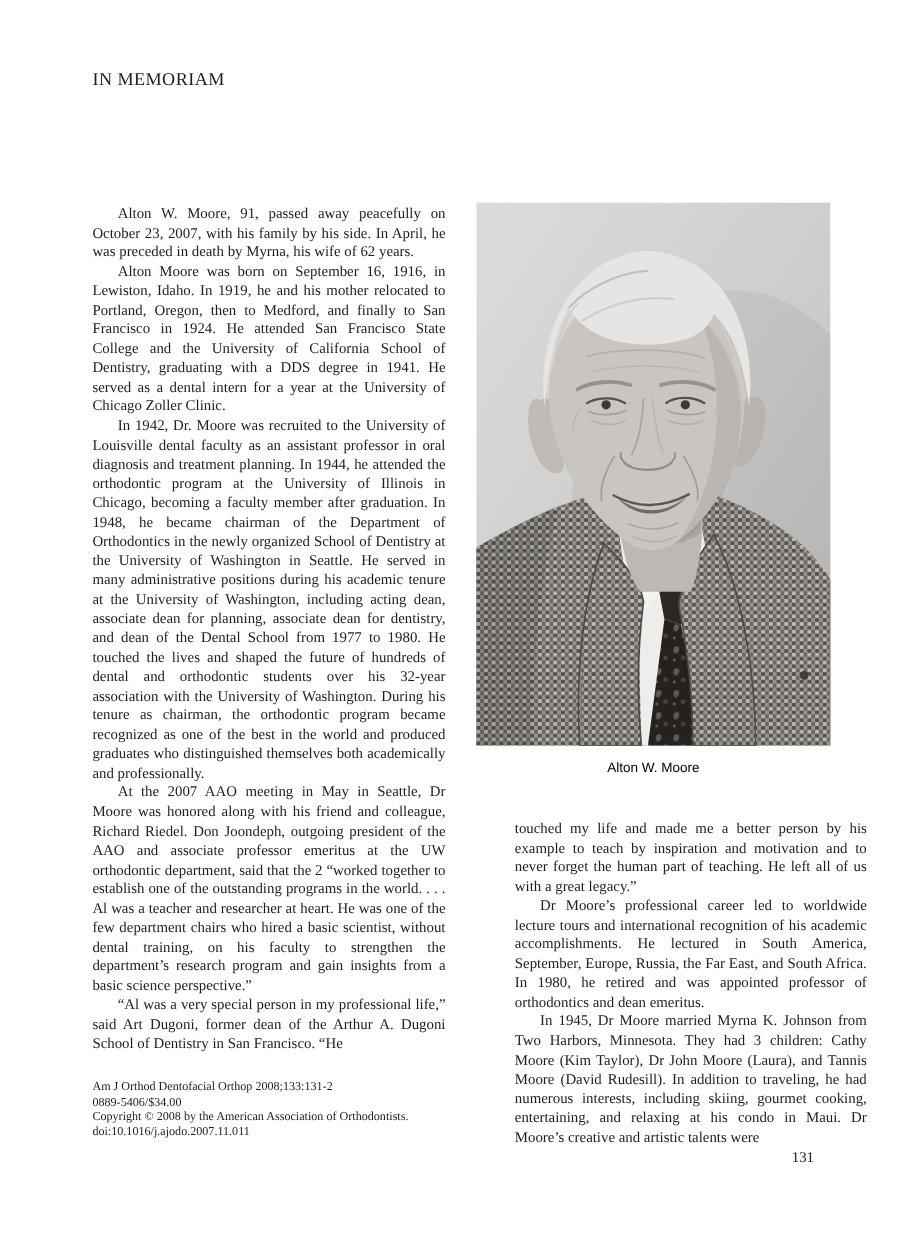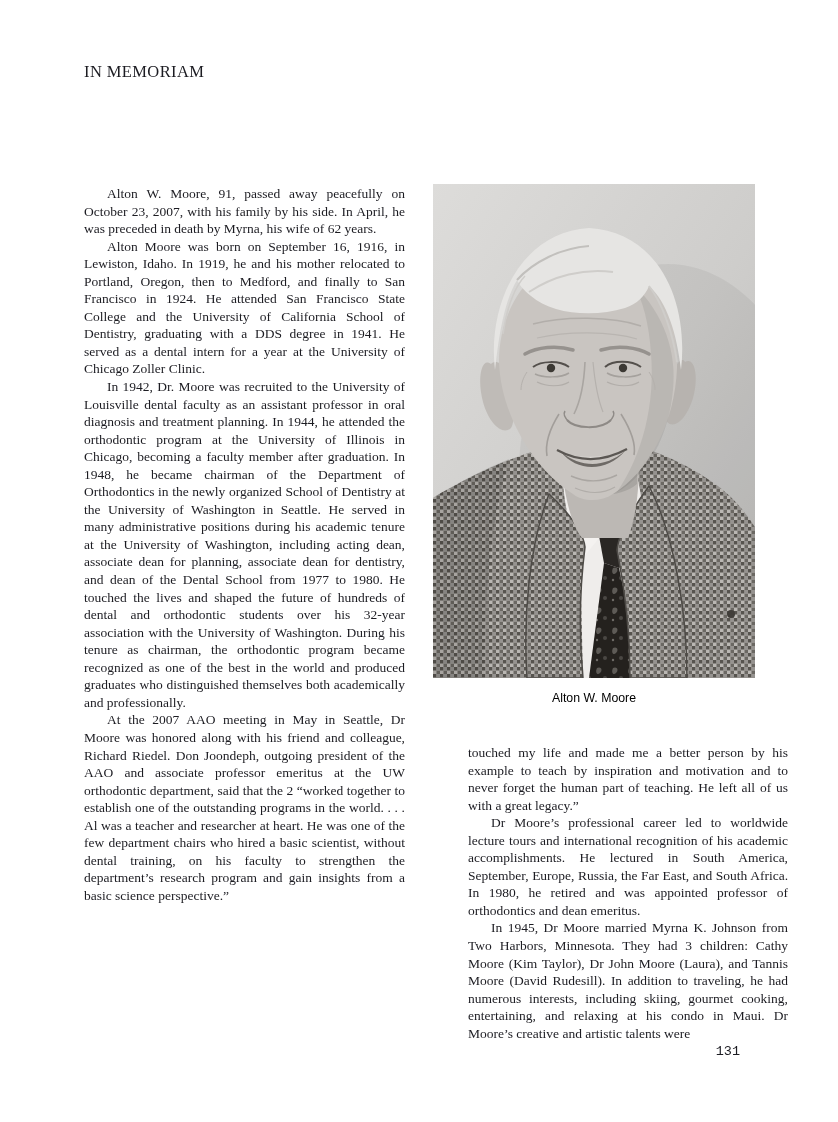--- a/index.html
+++ b/index.html
@@ -33,36 +33,37 @@
     position:absolute; left:433px; top:691px; width:322px;
     text-align:center; font-family:"Liberation Sans","DejaVu Sans",sans-serif;
     font-size:12.3px; color:#000000;
   }
   .footnote {
     position:absolute; left:84px; top:982px; width:340px;
     font-size:11px; line-height:13.7px; text-align:left;
   }
   .pagenum {
     position:absolute; top:1044px; left:640px; width:100px;
-    text-align:right; font-size:13.5px;font-family:Liberation Mono, monospace;
+    text-align:right; font-size:13.5px;
   }
 </style>
 </head>
 <body>
 
 <div class="page">
 
   <div class="section-label">IN MEMORIAM</div>
 
 
   <div class="col col-left">
     <p>Alton W. Moore, 91, passed away peacefully on October 23, 2007, with his family by his side. In April, he was preceded in death by Myrna, his wife of 62 years.</p>
     <p>Alton Moore was born on September 16, 1916, in Lewiston, Idaho. In 1919, he and his mother relocated to Portland, Oregon, then to Medford, and finally to San Francisco in 1924. He attended San Francisco State College and the University of California School of Dentistry, graduating with a DDS degree in 1941. He served as a dental intern for a year at the University of Chicago Zoller Clinic.</p>
     <p>In 1942, Dr. Moore was recruited to the University of Louisville dental faculty as an assistant professor in oral diagnosis and treatment planning. In 1944, he attended the orthodontic program at the University of Illinois in Chicago, becoming a faculty member after graduation. In 1948, he became chairman of the Department of Orthodontics in the newly organized School of Dentistry at the University of Washington in Seattle. He served in many administrative positions during his academic tenure at the University of Washington, including acting dean, associate dean for planning, associate dean for dentistry, and dean of the Dental School from 1977 to 1980. He touched the lives and shaped the future of hundreds of dental and orthodontic students over his 32-year association with the University of Washington. During his tenure as chairman, the orthodontic program became recognized as one of the best in the world and produced graduates who distinguished themselves both academically and professionally.</p>
     <p>At the 2007 AAO meeting in May in Seattle, Dr Moore was honored along with his friend and colleague, Richard Riedel. Don Joondeph, outgoing president of the AAO and associate professor emeritus at the UW orthodontic department, said that the 2 “worked together to establish one of the outstanding programs in the world. . . . Al was a teacher and researcher at heart. He was one of the few department chairs who hired a basic scientist, without dental training, on his faculty to strengthen the department’s research program and gain insights from a basic science perspective.”</p>
+    <p>“Al was a very special person in my professional life,” said Art Dugoni, former dean of the Arthur A. Dugoni School of Dentistry in San Francisco. “He</p>
   </div>
 
   <div class="photo">
     <svg viewBox="0 0 322 494" width="322" height="494" xmlns="http://www.w3.org/2000/svg">
       <defs>
         <linearGradient id="phbg" x1="0" y1="0" x2="1" y2="1">
           <stop offset="0" stop-color="#dddcda"></stop>
           <stop offset="0.55" stop-color="#cecdcb"></stop>
           <stop offset="1" stop-color="#bcbbb9"></stop>
         </linearGradient>
@@ -150,16 +151,22 @@
   </div>
 
   <div class="caption">Alton W. Moore</div>
 
   <div class="col col-right">
     <p class="no-indent">touched my life and made me a better person by his example to teach by inspiration and motivation and to never forget the human part of teaching. He left all of us with a great legacy.”</p>
     <p>Dr Moore’s professional career led to worldwide lecture tours and international recognition of his academic accomplishments. He lectured in South America, September, Europe, Russia, the Far East, and South Africa. In 1980, he retired and was appointed professor of orthodontics and dean emeritus.</p>
     <p>In 1945, Dr Moore married Myrna K. Johnson from Two Harbors, Minnesota. They had 3 children: Cathy Moore (Kim Taylor), Dr John Moore (Laura), and Tannis Moore (David Rudesill). In addition to traveling, he had numerous interests, including skiing, gourmet cooking, entertaining, and relaxing at his condo in Maui. Dr Moore’s creative and artistic talents were</p>
   </div>
 
+  <div class="footnote">
+    <div>Am J Orthod Dentofacial Orthop 2008;133:131-2</div>
+    <div>0889-5406/$34.00</div>
+    <div>Copyright © 2008 by the American Association of Orthodontists.</div>
+    <div>doi:10.1016/j.ajodo.2007.11.011</div>
+  </div>
 
   <div class="pagenum">131</div>
 
 </div>
 
 </body></html>

